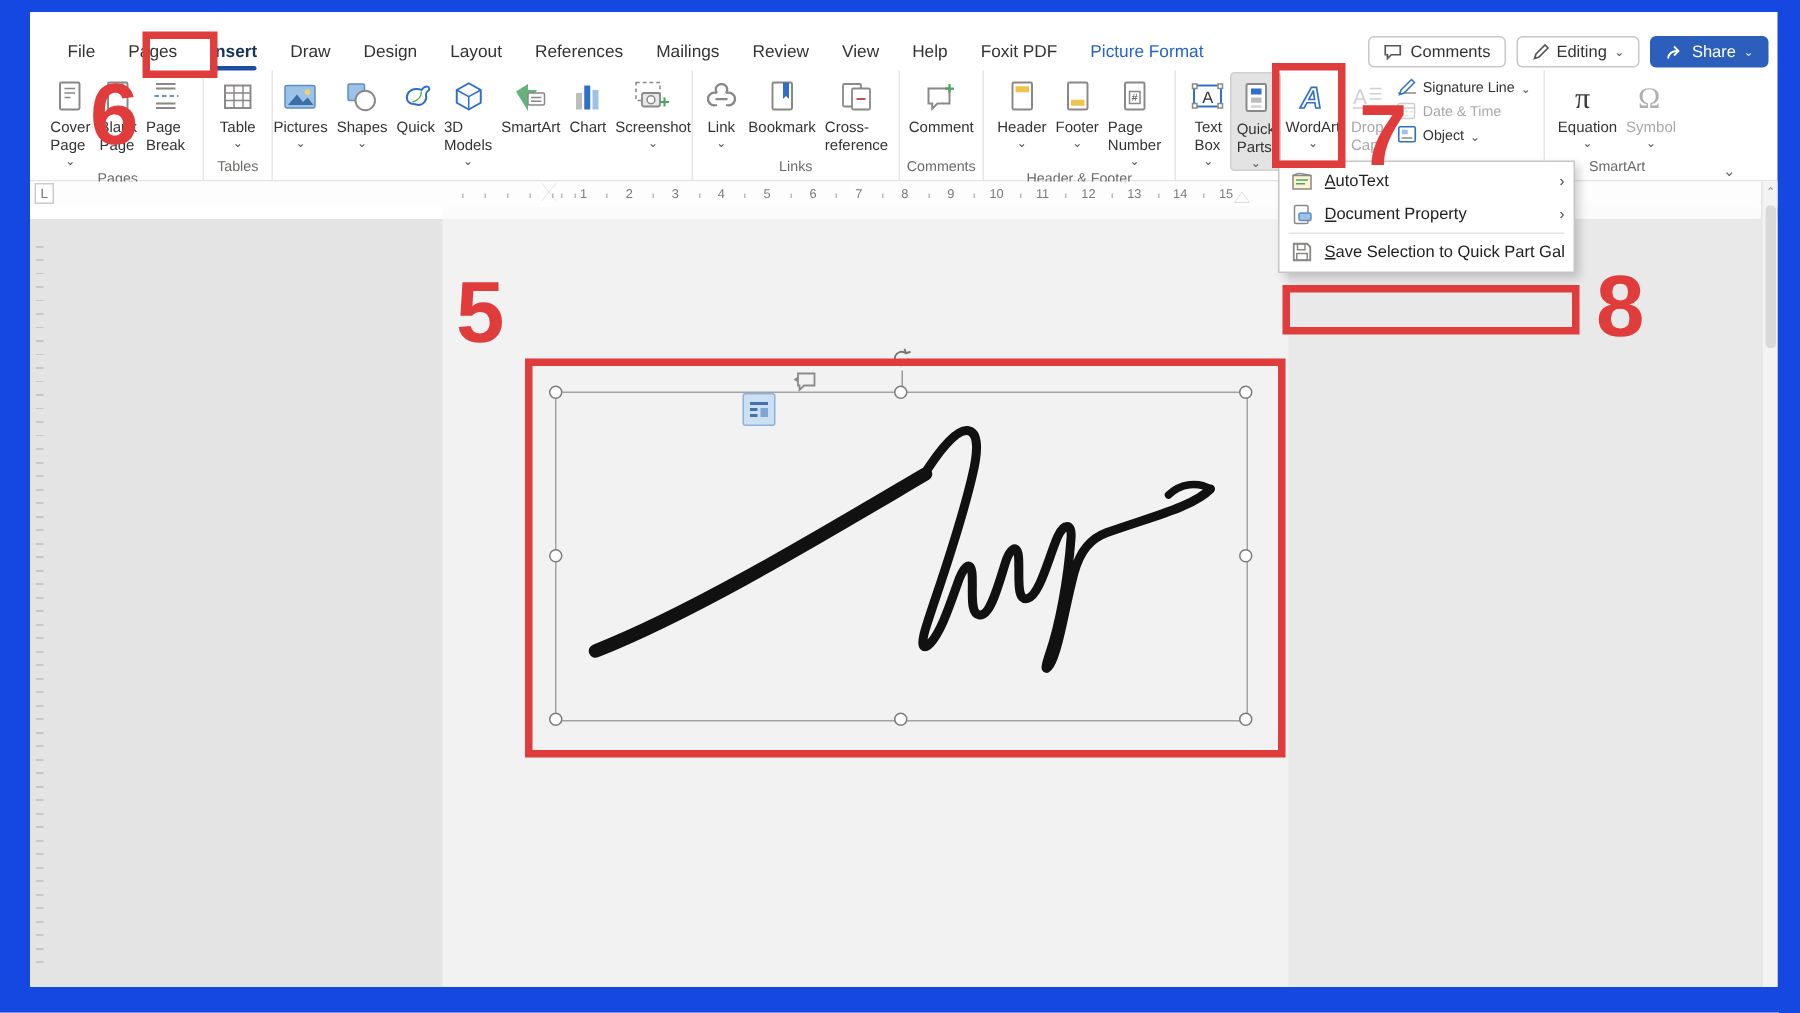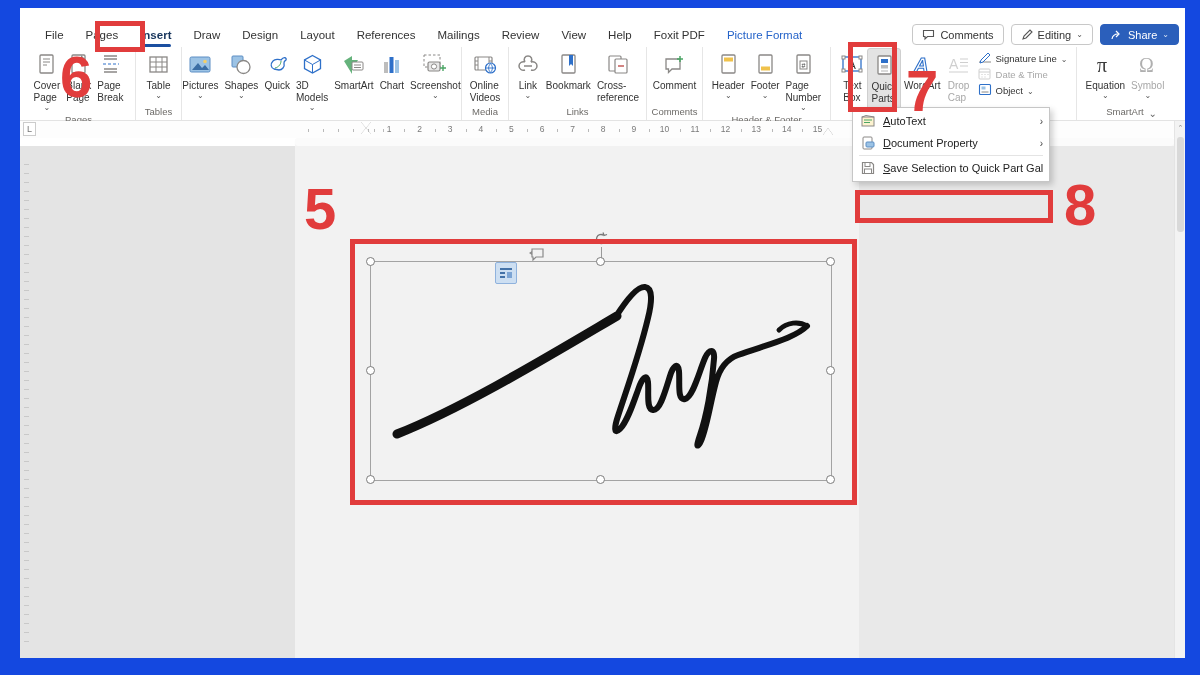--- a/index.html
+++ b/index.html
@@ -278,39 +278,20 @@
                   <rect x="6" y="9" width="12" height="9" rx="1.5" fill="#e8e8e8" stroke="#8a8886" stroke-width="1.2"></rect>
                   <circle cx="12" cy="13.5" r="2.6" fill="#fff" stroke="#8a8886"></circle>
                   <path d="M21 12v6M18 15h6" stroke="#4aa564" stroke-width="1.4"></path>
                 </svg>
               </span>
             </div>
             <div class="rlb">Screenshot</div>
             <div class="chev">⌄</div>
           </div>
         </div>
-      </div>
-      <div class="rgroup" style="width: 47px;">
-        <div class="rbtns">
-          <div class="rbtn">
-            <div class="ric">
-              <span style="display: flex;">
-                <svg width="25" height="23" viewBox="0 0 25 23">
-                  <rect x="2" y="4" width="17" height="13" rx="1" fill="#fff" stroke="#8a8886" stroke-width="1.2"></rect>
-                  <path d="M5 4v13M16 4v13M2 8h3M2 12h3M16 8h3M16 12h3" stroke="#8a8886"></path>
-                  <circle cx="17.5" cy="15" r="5" fill="#fff" stroke="#2e70c9" stroke-width="1.2"></circle>
-                  <path d="M13 15h9M17.5 10.5c-2.5 3-2.5 6 0 9M17.5 10.5c2.5 3 2.5 6 0 9" stroke="#2e70c9" fill="none" stroke-width=".9"></path>
-                </svg>
-              </span>
-            </div>
-            <div class="rlb">Online
-Videos</div>
-          </div>
-        </div>
-        <div class="glabel">Media</div>
       </div>
       <div class="rgroup" style="width: 138px;">
         <div class="rbtns">
           <div class="rbtn">
             <div class="ric">
               <span style="display: flex;">
                 <svg width="24" height="23" viewBox="0 0 24 23">
                   <path d="M9 9c-2-3 0-6 3-6s5 3 3 6M9 9c-3-1-6 1-6 4s3 5 6 4" fill="none" stroke="#8a8886" stroke-width="1.5"></path>
                   <path d="M15 9c3-1 6 1 6 4s-3 5-6 4M8 13h8" fill="none" stroke="#8a8886" stroke-width="1.5"></path>
                 </svg>

